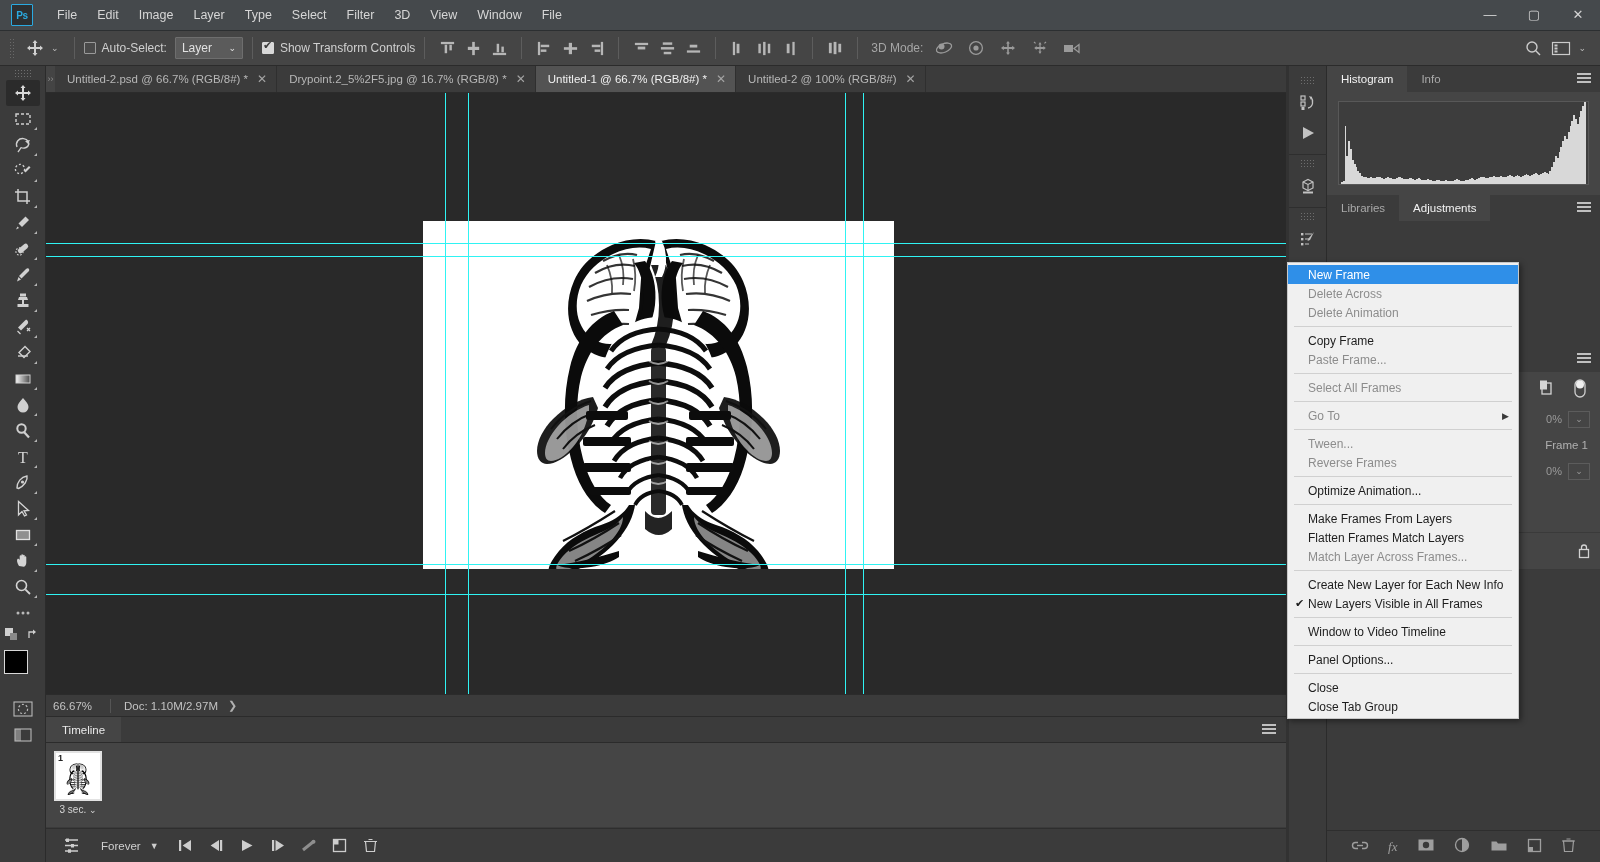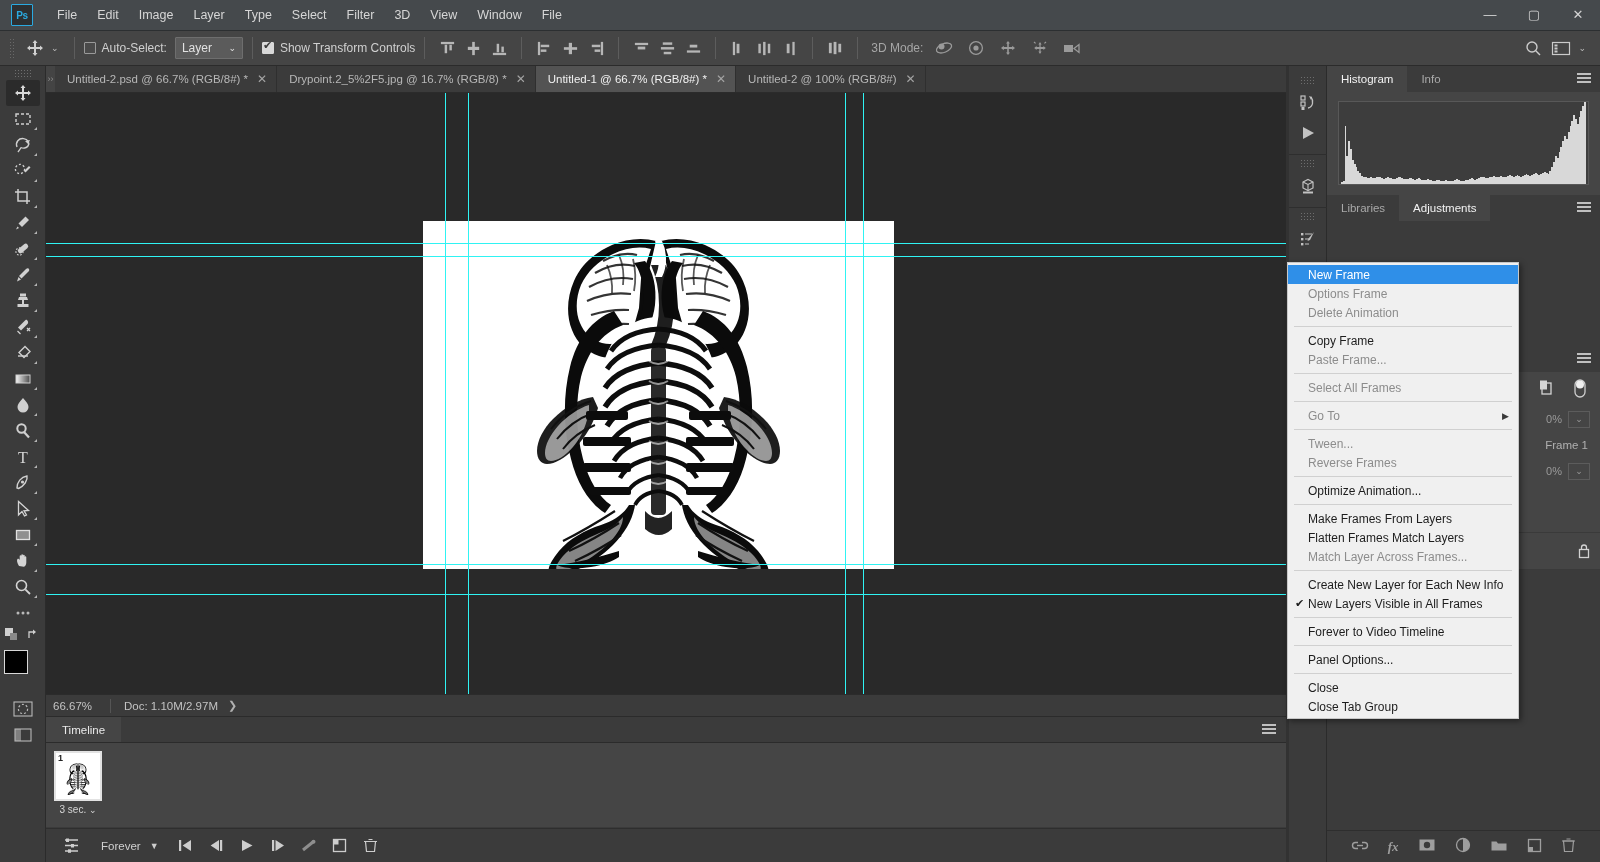--- a/index.html
+++ b/index.html
@@ -188,21 +188,21 @@
     height:38px; display:flex; align-items:center; background:#454545;
     border-bottom:1px solid #3a3a3a; border-top:1px solid #3a3a3a;
   }
   .lyr-eye { width:34px; display:flex; align-items:center; justify-content:center;}
   .lyr-thumb { width:40px; height:30px; background:#fff; border:1px solid #7d7d7d; }
   .lyr-name { flex:1; padding-left:13px; font-size:12px; color:#e6e6e6; font-style:italic;}
   .lyr-lock { width:32px; display:flex; align-items:center; justify-content:center;}
   .lyr-bottom {
     position:absolute; left:0; bottom:0; width:273px; height:32px; background:#3b3b3b;
     border-top:1px solid #2e2e2e; display:flex; align-items:center;
-    justify-content:space-around; padding:0 14px;font-weight:bold;
+    justify-content:space-around; padding:0 14px;
   }
 
   
   .ctxmenu {
     position:absolute; left:1287px; top:256px; width:232px;
     background:#f0f0f0; border:1px solid #c8c8c8;
     box-shadow:2px 2px 6px rgba(0,0,0,.45); padding:2px 0; z-index:60;
     font-size:12px; color:#1d1d1d;margin-top:6px;
   }
   .ctxmenu .row {
@@ -1065,21 +1065,21 @@
         </span>
       </div>
     </div>
   </div>
 
   <div class="ctxmenu" id="ctxmenu">
       <div class="row hl">
         <span>New Frame</span>
       </div>
       <div class="row disabled">
-        <span>Options Frame</span>
+        <span>Delete Across</span>
       </div>
       <div class="row disabled">
         <span>Delete Animation</span>
       </div>
       <div class="sep"></div>
       <div class="row">
         <span>Copy Frame</span>
       </div>
       <div class="row disabled">
         <span>Paste Frame...</span>
@@ -1117,21 +1117,21 @@
       <div class="sep"></div>
       <div class="row">
         <span>Create New Layer for Each New Info</span>
       </div>
       <div class="row">
         <span class="chk">✔</span>
         <span>New Layers Visible in All Frames</span>
       </div>
       <div class="sep"></div>
       <div class="row">
-        <span>Forever to Video Timeline</span>
+        <span>Window to Video Timeline</span>
       </div>
       <div class="sep"></div>
       <div class="row">
         <span>Panel Options...</span>
       </div>
       <div class="sep"></div>
       <div class="row">
         <span>Close</span>
       </div>
       <div class="row">

